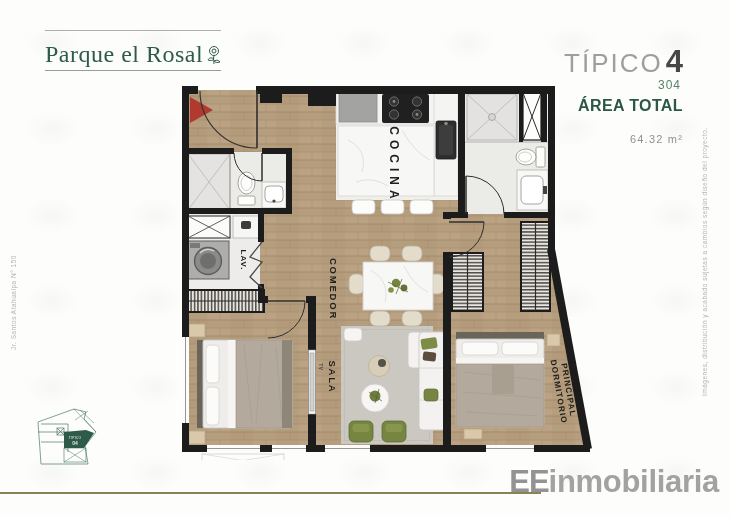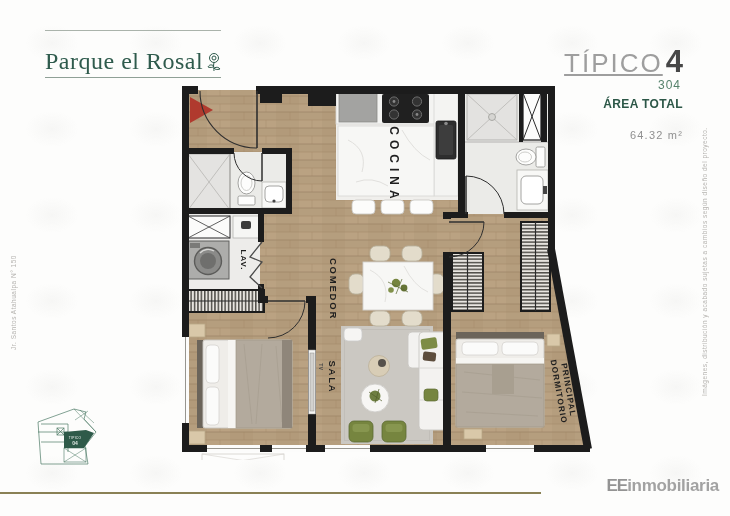--- a/index.html
+++ b/index.html
@@ -3,39 +3,39 @@
 <meta charset="utf-8">
 <style>
   html,body{margin:0;padding:0;background:#fff;}
   .canvas{position:relative;width:730px;height:516px;background:#fdfdfc;overflow:hidden;
           font-family:"Liberation Sans",sans-serif;}
   .canvas::before{content:"";position:absolute;inset:0;
      background-image:radial-gradient(ellipse 38px 26px at 50% 50%, rgba(125,125,118,0.05), transparent 70%);
      background-size:104px 86px;pointer-events:none;}
   .logo-block{position:absolute;left:45px;top:30px;width:176px;
      border-top:1px solid #aab3ab;border-bottom:1px solid #8fa096;
-     padding:17px 0 2px;display:flex;align-items:center;}
+     padding:10px 0 2px;display:flex;align-items:center;}
   .logo-text{font-family:"Liberation Serif",serif;font-size:24px;color:#2f5b4d;
      letter-spacing:0.5px;white-space:nowrap;}
   .rose{margin-left:2px;flex:0 0 auto;}
   .unit-info{position:absolute;right:47px;top:46px;text-align:right;}
   .type-row{white-space:nowrap;line-height:1;}
-  .type-label{font-size:26px;color:#9e9e9e;letter-spacing:2px;text-decoration:underline;}
+  .type-label{font-size:26px;color:#9e9e9e;letter-spacing:2px;}
   .type-num{font-size:31px;font-weight:700;color:#474747;margin-left:3px;}
   .unit-num{font-size:12px;color:#55826b;letter-spacing:1px;margin-top:1px;padding-right:2px;}
-  .area-label{font-size:12px;font-weight:700;color:#2c5747;letter-spacing:0.4px;margin-top:5px;}
+  .area-label{font-size:16px;font-weight:700;color:#2c5747;letter-spacing:0.4px;margin-top:5px;}
   .area-value{font-size:11px;color:#909090;letter-spacing:1.2px;margin-top:18px;}
   .side-text{position:absolute;font-size:6.5px;color:#b5b3af;letter-spacing:0.5px;
      white-space:nowrap;transform-origin:0 0;transform:rotate(-90deg);}
   .side-text.left{left:10px;top:350px;}
   .side-text.right{left:701px;top:396px;}
   .plan{position:absolute;left:170px;top:78px;width:440px;height:382px;}
   .keyplan{position:absolute;left:28px;top:402px;width:78px;height:82px;}
   .footer-rule{position:absolute;left:0;top:492px;width:541px;height:2px;background:#8a8155;}
-  .footer-logo{position:absolute;right:11px;top:477px;font-size:17px;line-height:1.1;white-space:nowrap;}
+  .footer-logo{position:absolute;right:11px;top:465px;font-size:31px;line-height:1.1;white-space:nowrap;}
   .footer-logo .ee{font-weight:700;color:#939393;letter-spacing:-1px;}
   .footer-logo .rest{font-weight:700;color:#a2a2a2;letter-spacing:-0.3px;}
 </style>
 </head>
 <body>
 
 <div class="canvas">
 
   <div class="logo-block">
     <span class="logo-text">Parque el Rosal</span>

